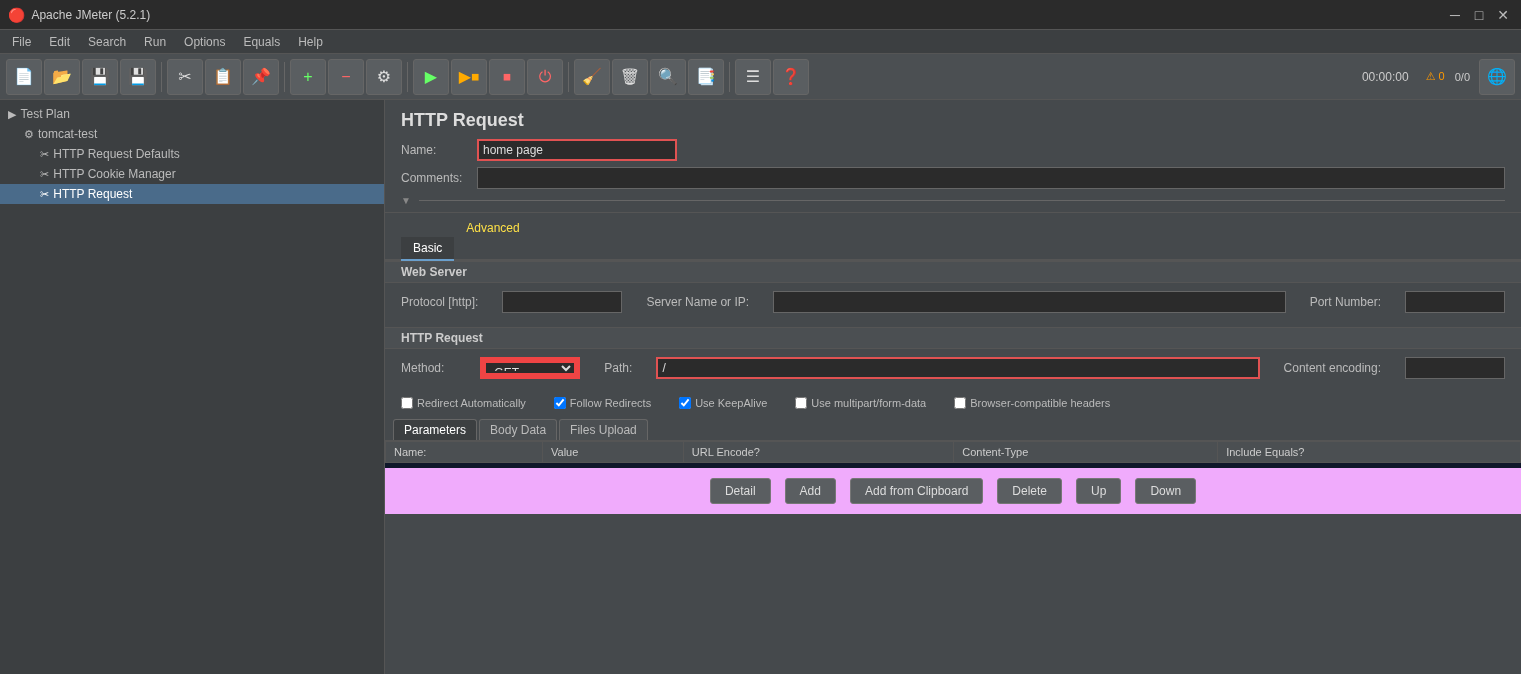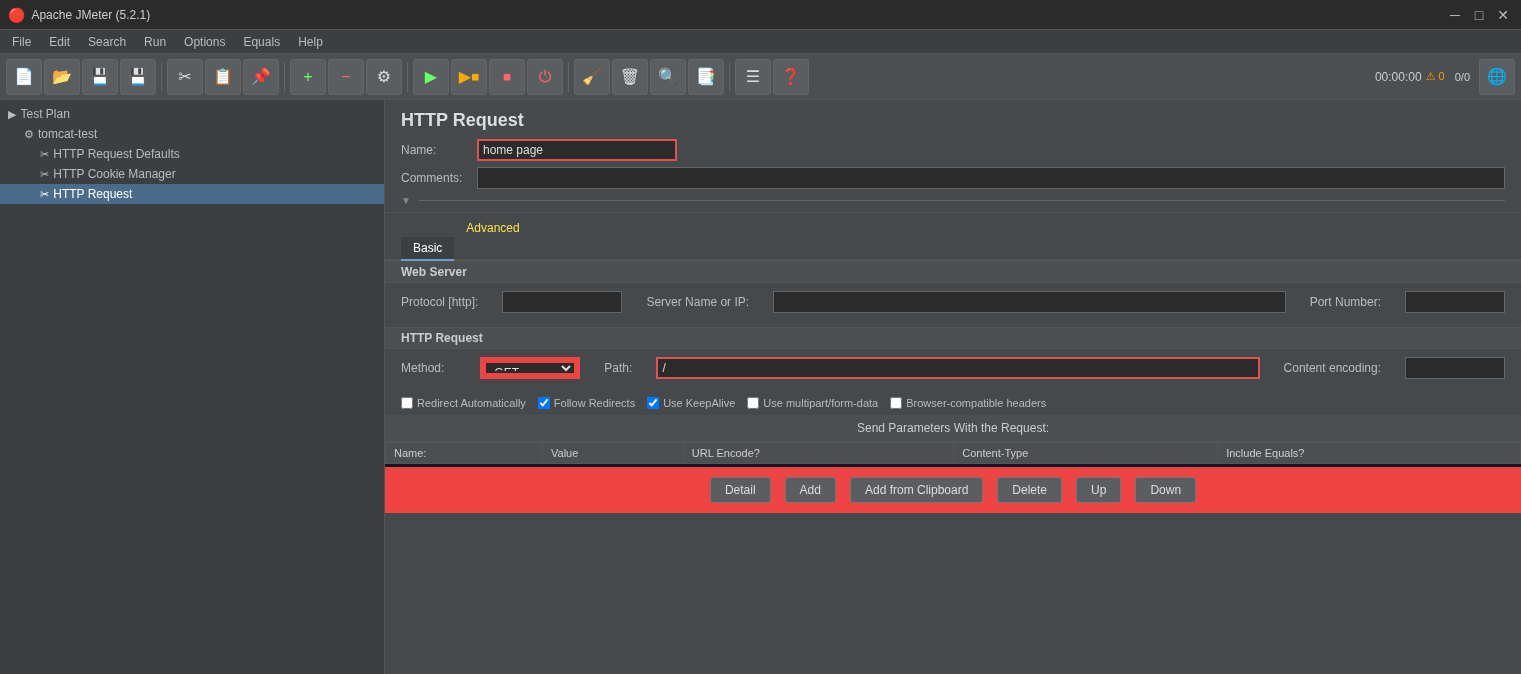--- a/index.html
+++ b/index.html
@@ -56,21 +56,21 @@
       width: 36px; height: 36px;
       background: #5a5e61;
       border: 1px solid #666;
       border-radius: 3px;
       cursor: pointer;
       display: flex; align-items: center; justify-content: center;
       color: #ddd; font-size: 16px;
     }
     .toolbar-separator { width: 1px; height: 30px; background: #666; margin: 0 3px; }
     .toolbar-spacer { flex: 1; }
-    #toolbar-time { color: #ccc; font-size: 12px; margin-right: 2px; }
+    #toolbar-time { color: #ccc; font-size: 12px; margin-right: 15px; }
     #toolbar-warning { color: #f90; font-size: 11px; margin-right: 8px; }
     #toolbar-count { color: #ccc; font-size: 11px; margin-right: 7px; }
 
     
     #main-layout {
       display: flex;
       height: calc(674px - 30px - 24px - 46px);
     }
 
     
@@ -183,21 +183,21 @@
       color: #ddd;
       font-size: 12px;
       padding: 2px 4px;
       height: 22px;
       cursor: pointer;
     }
     .form-select.highlighted { border: 6px solid #ef4444; margin-left: 12px; }
 
     
     .checkboxes-row {
-      display: flex; align-items: center; gap: 12px;
+      display: flex; align-items: center; gap: 28px;
       padding: 4px 16px 6px 16px;
       flex-wrap: wrap;
     }
     .checkbox-item { display: flex; align-items: center; gap: 4px; color: #bbb; font-size: 11px; }
     input[type=checkbox] { width: 12px; height: 12px; }
 
     
     #sub-tabs-bar {
       display: flex;
       background: #45494c;
@@ -237,22 +237,22 @@
       font-weight: normal;
     }
 
     
     #bottom-buttons {
       display: flex;
       justify-content: center;
       align-items: center;
       gap: 14px;
       padding: 10px 16px;
-      background: #ef4444;
-      border-top: 3px solid #0f172a;
+      background: #f0abfc;
+      border-top: 5px solid #0f172a;
     }
     .action-btn {
       background: #5a5e61;
       border: 1px solid #777;
       color: #ddd;
       font-size: 12px;
       padding: 4px 14px;
       cursor: pointer;
       border-radius: 3px;
       height: 26px;
@@ -432,23 +432,27 @@
       <div class="checkbox-item">
         <input type="checkbox" style="">
         <span>Use multipart/form-data</span>
       </div>
       <div class="checkbox-item">
         <input type="checkbox" style="">
         <span>Browser-compatible headers</span>
       </div>
     </div>
 
+    <div id="sub-tabs-bar">
+      <div class="sub-tab active">Parameters</div>
+      <div class="sub-tab">Body Data</div>
+      <div class="sub-tab">Files Upload</div>
+    </div>
 
     <div id="params-table-area">
-      <div class="send-params-header">Send Parameters With the Request:</div>
       <table class="params-table">
         <thead>
           <tr>
             <th>Name:</th>
             <th>Value</th>
             <th>URL Encode?</th>
             <th>Content-Type</th>
             <th>Include Equals?</th>
           </tr>
         </thead>

